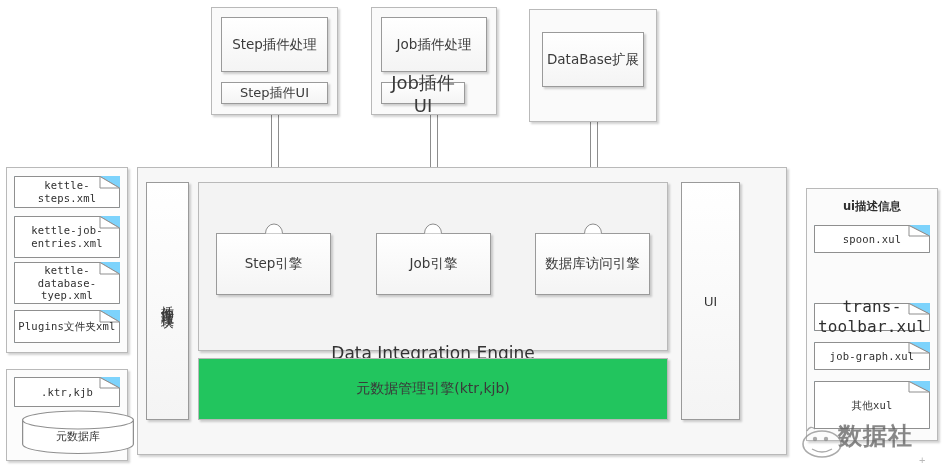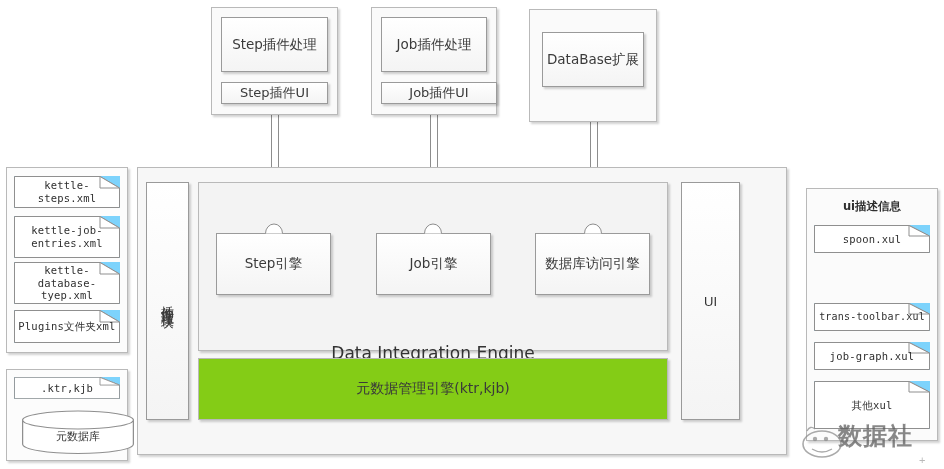--- a/index.html
+++ b/index.html
@@ -136,21 +136,21 @@
     <span>Step插件处理</span>
   </div>
   <div class="box grad shadowed cn" style="left:221px;top:82px;width:107px;height:22px;font-size:13px;">
     <span>Step插件UI</span>
   </div>
 
   <div class="box panel shadowed" style="left:371px;top:7px;width:126px;height:108px;background:#fafafa;"></div>
   <div class="box grad shadowed cn" style="left:381px;top:17px;width:106px;height:55px;font-size:13.5px;">
     <span>Job插件处理</span>
   </div>
-  <div class="box grad shadowed cn" style="left:381px;top:82px;width:116px;height:22px;font-size:13px;">
+  <div class="box grad shadowed cn" style="left:381px;top:82px;width:84px;height:22px;font-size:18px;">
     <span>Job插件UI</span>
   </div>
 
   <div class="box panel shadowed" style="left:529px;top:9px;width:128px;height:113px;background:#fafafa;"></div>
   <div class="box grad shadowed cn" style="left:542px;top:32px;width:102px;height:55px;font-size:13.5px;">
     <span>DataBase扩展</span>
   </div>
 
   <div class="box panel shadowed" style="left:6px;top:167px;width:122px;height:186px;background:#fcfcfc;"></div>
 
@@ -189,21 +189,21 @@
       <path d="M0.5 0.5 H86 L105.5 12 V32.5 H0.5 Z" fill="#ffffff" stroke="#8f8f8f" stroke-width="1"></path>
       <path d="M86 0.5 L105.5 12 H86 Z" fill="#ffffff" stroke="#8f8f8f" stroke-width="1"></path>
     </svg>
     <div class="doclabel mono" style="font-size:10.5px;">
       <span>Plugins文件夹xml</span>
     </div>
   </div>
 
   <div class="box panel shadowed" style="left:6px;top:369px;width:122px;height:92px;background:#fcfcfc;"></div>
 
-  <div class="doc" style="left:14px;top:377px;width:106px;height:22px;">
+  <div class="doc" style="left:14px;top:377px;width:106px;height:30px;">
     <svg class="docsvg" viewBox="0 0 106 30" preserveAspectRatio="none">
       <path d="M0.5 0.5 H86 L105.5 11 V29.5 H0.5 Z" fill="#ffffff" stroke="#8f8f8f" stroke-width="1"></path>
       <path d="M86 0.5 L105.5 11 H86 Z" fill="#ffffff" stroke="#8f8f8f" stroke-width="1"></path>
     </svg>
     <div class="doclabel mono" style="font-size:10.5px;">
       <span>.ktr,kjb</span>
     </div>
   </div>
 
   <div class="cyl" style="left:22px;top:410px;width:112px;height:44px;">
@@ -248,21 +248,21 @@
     <svg width="18" height="11" viewBox="0 0 18 11">
       <path d="M0.5 10.5 A8.5 9.5 0 0 1 17.5 10.5" fill="#ffffff" stroke="#8d8d8d" stroke-width="1"></path>
     </svg>
   </div>
   <div class="arc" style="left:584px;top:223px;">
     <svg width="18" height="11" viewBox="0 0 18 11">
       <path d="M0.5 10.5 A8.5 9.5 0 0 1 17.5 10.5" fill="#ffffff" stroke="#8d8d8d" stroke-width="1"></path>
     </svg>
   </div>
 
-  <div class="box panel shadowed cn" style="left:198px;top:358px;width:470px;height:62px;background:#84cc16;font-size:14px;">
+  <div class="box panel shadowed cn" style="left:198px;top:358px;width:470px;height:62px;background:#22c55e;font-size:14px;">
     <span>元数据管理引擎(ktr,kjb)</span>
   </div>
 
   <div class="box grad shadowed" style="left:681px;top:182px;width:59px;height:238px;font-size:13px;color:#333;">
     <span>UI</span>
   </div>
 
 
   <div class="box panel shadowed" style="left:806px;top:188px;width:132px;height:253px;background:#fbfbfb;display:block;"></div>
 
@@ -280,21 +280,21 @@
       <span>spoon.xul</span>
     </div>
   </div>
 
 
   <div class="doc" style="left:814px;top:303px;width:116px;height:28px;">
     <svg class="docsvg" viewBox="0 0 116 28" preserveAspectRatio="none">
       <path d="M0.5 0.5 H95 L115.5 11 V27.5 H0.5 Z" fill="#ffffff" stroke="#8f8f8f" stroke-width="1"></path>
       <path d="M95 0.5 L115.5 11 H95 Z" fill="#ffffff" stroke="#8f8f8f" stroke-width="1"></path>
     </svg>
-    <div class="doclabel mono" style="font-size:10px;text-align:right;">
+    <div class="doclabel mono" style="font-size:16px;">
       <span>trans-toolbar.xul</span>
     </div>
   </div>
 
   <div class="doc" style="left:814px;top:342px;width:116px;height:28px;">
     <svg class="docsvg" viewBox="0 0 116 28" preserveAspectRatio="none">
       <path d="M0.5 0.5 H95 L115.5 11 V27.5 H0.5 Z" fill="#ffffff" stroke="#8f8f8f" stroke-width="1"></path>
       <path d="M95 0.5 L115.5 11 H95 Z" fill="#ffffff" stroke="#8f8f8f" stroke-width="1"></path>
     </svg>
     <div class="doclabel mono" style="font-size:10.5px;">

